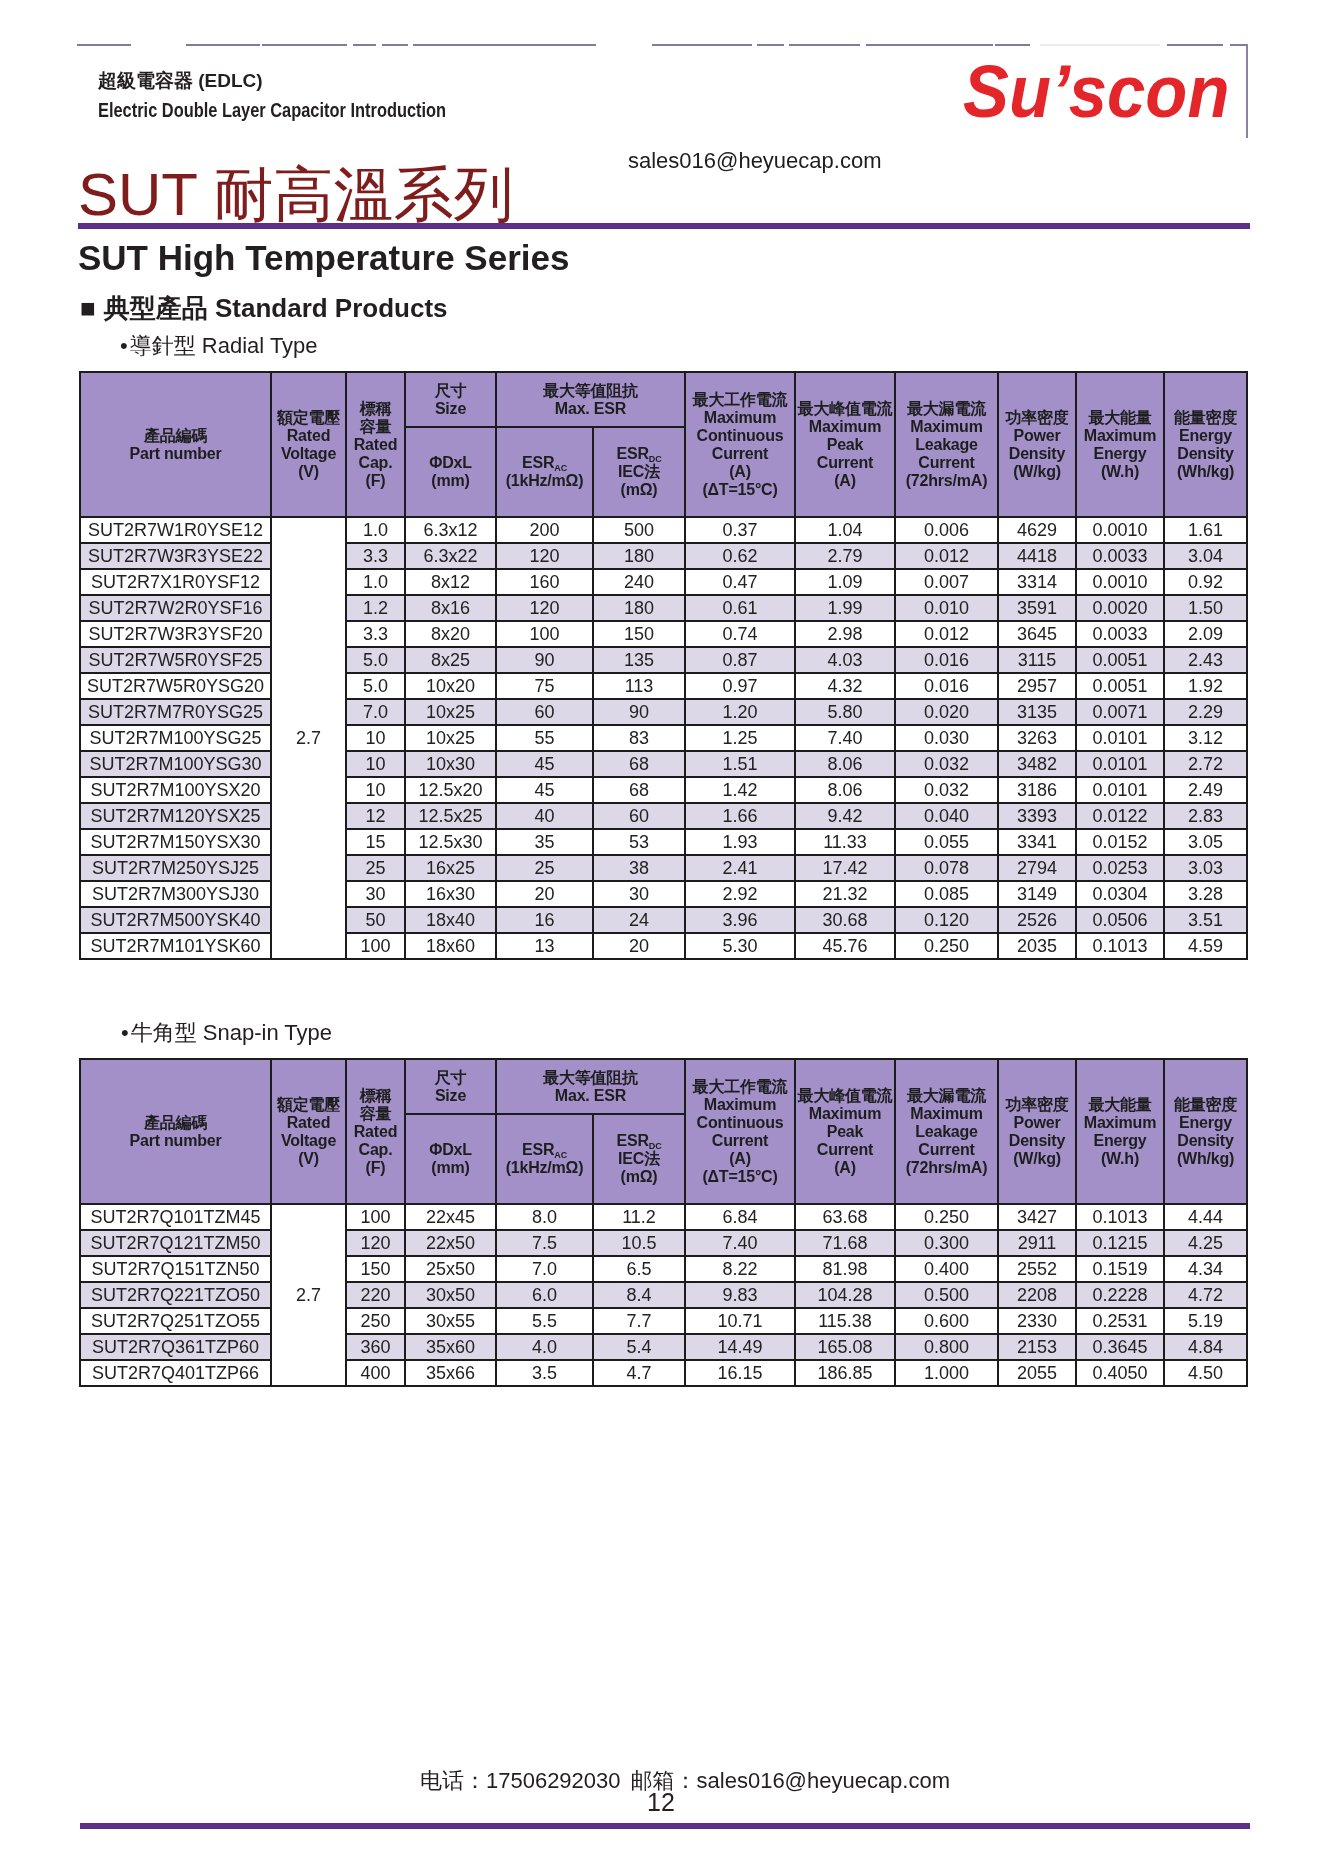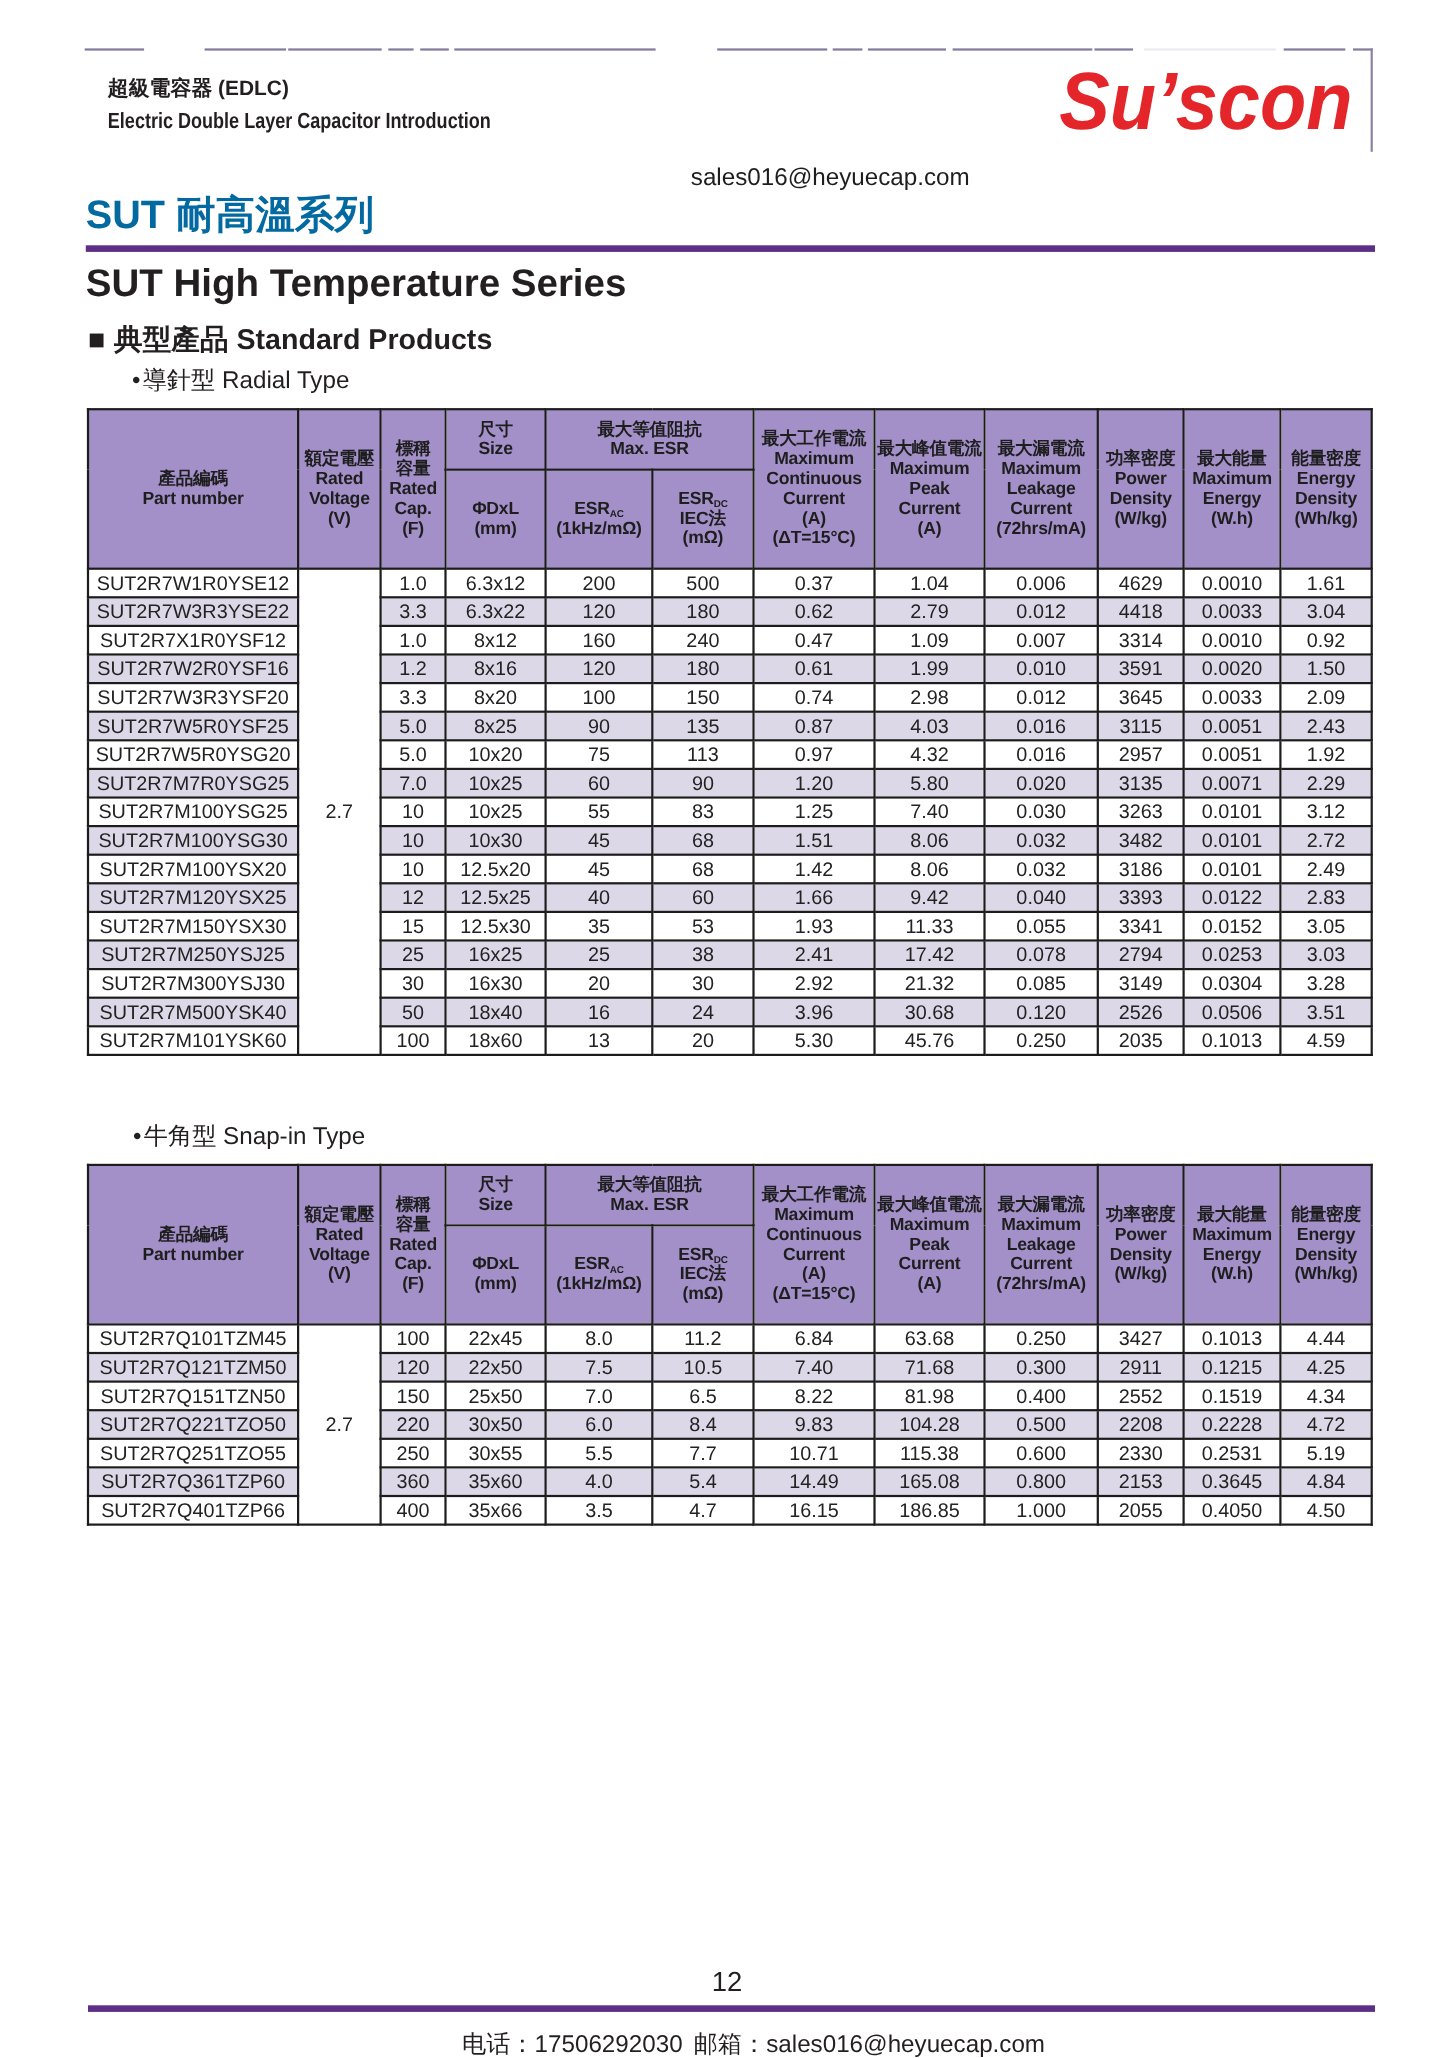--- a/index.html
+++ b/index.html
@@ -5,40 +5,40 @@
   html, body { margin:0; padding:0; background:#ffffff; }
   body { width:1323px; height:1871px; position:relative; overflow:hidden; font-family:"Liberation Sans", sans-serif; color:#222; }
   .abs { position:absolute; white-space:nowrap; }
   .dash { position:absolute; top:44px; height:2px; background:#837a9c; }
   .dash.faint { background:#ece9f1; }
   .vline { position:absolute; left:1246px; top:44px; width:2px; height:94px; background:#8a82a0; }
   .title-cn { left:98px; top:66px; font-size:19px; line-height:29px; font-weight:bold; color:#231f20; }
   .subtitle-en { left:98px; top:100px; font-size:20px; line-height:20px; font-weight:bold; color:#231f20; transform:scaleX(0.82); transform-origin:left top; }
   .logo { left:963px; top:55px; font-size:74px; line-height:74px; font-weight:bold; font-style:italic; color:#e4262b; transform:scaleX(0.93); transform-origin:left top; }
   .email { left:628px; top:150px; font-size:22px; line-height:22px; color:#1e1e1e; }
-  .page-title-cn { left:78px; top:171px; font-size:36px; line-height:48px; font-weight:bold; color:#0369a1; }
+  .page-title-cn { left:78px; top:171px; font-size:60px; line-height:48px; font-weight:normal; color:#7f1d1d; }
   .rule { position:absolute; background:#5e2f86; height:6px; }
   .page-title-en { left:78px; top:240px; font-size:35px; line-height:35px; font-weight:bold; color:#231f20; }
   .section { left:80px; top:295px; font-size:26px; line-height:26px; font-weight:bold; color:#231f20; }
   .section .marker { margin-right:8px; }
   .type-label { font-size:22px; line-height:22px; color:#231f20; }
   .type-label .bullet { margin-right:2px; }
   table.spec { position:absolute; left:79px; width:1169px; border-collapse:collapse; table-layout:fixed; }
   table.spec th, table.spec td { border:2px solid #1c1c1c; padding:0; text-align:center; vertical-align:middle; overflow:hidden; white-space:nowrap; }
   table.spec th { background:#a390c9; font-weight:bold; font-size:16px; line-height:18px; color:#1e1e1e; letter-spacing:-0.2px; }
   table.spec th .l { display:block; }
   table.spec th sub { font-size:9px; vertical-align:-3px; line-height:0; }
   table.spec tr.h1 { height:55px; }
   table.spec tr.h2 { height:90px; }
   table.spec tbody tr { height:26px; }
   table.spec td { font-size:18px; line-height:20px; color:#222; background:#ffffff; }
   table.spec tr.alt td { background:#dcd8e7; }
   table.spec td.volt { background:#ffffff !important; }
   .page-num { left:561px; width:200px; top:1790px; text-align:center; font-size:25px; line-height:25px; color:#231f20; }
-  .footer { left:385px; width:600px; top:1847px; text-align:center; font-size:22px; line-height:22px; color:#231f20; }
+  .footer { left:385px; width:600px; top:1770px; text-align:center; font-size:22px; line-height:22px; color:#231f20; }
   .footer .gap { display:inline-block; width:10px; }
 </style>
 </head>
 <body>
 
 <div>
   <div class="dash" style="left:77px;width:54px"></div>
   <div class="dash" style="left:186px;width:74px"></div>
   <div class="dash" style="left:262px;width:85px"></div>
   <div class="dash" style="left:353px;width:23px"></div>

